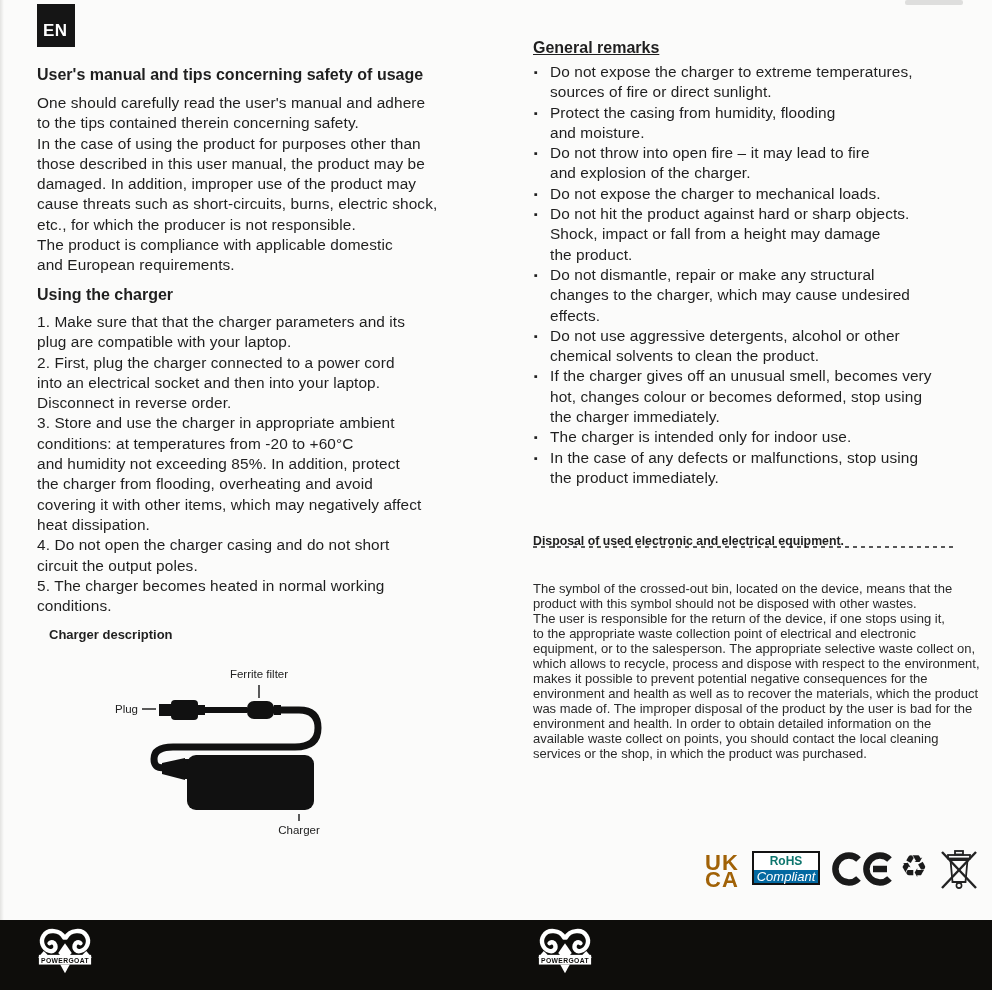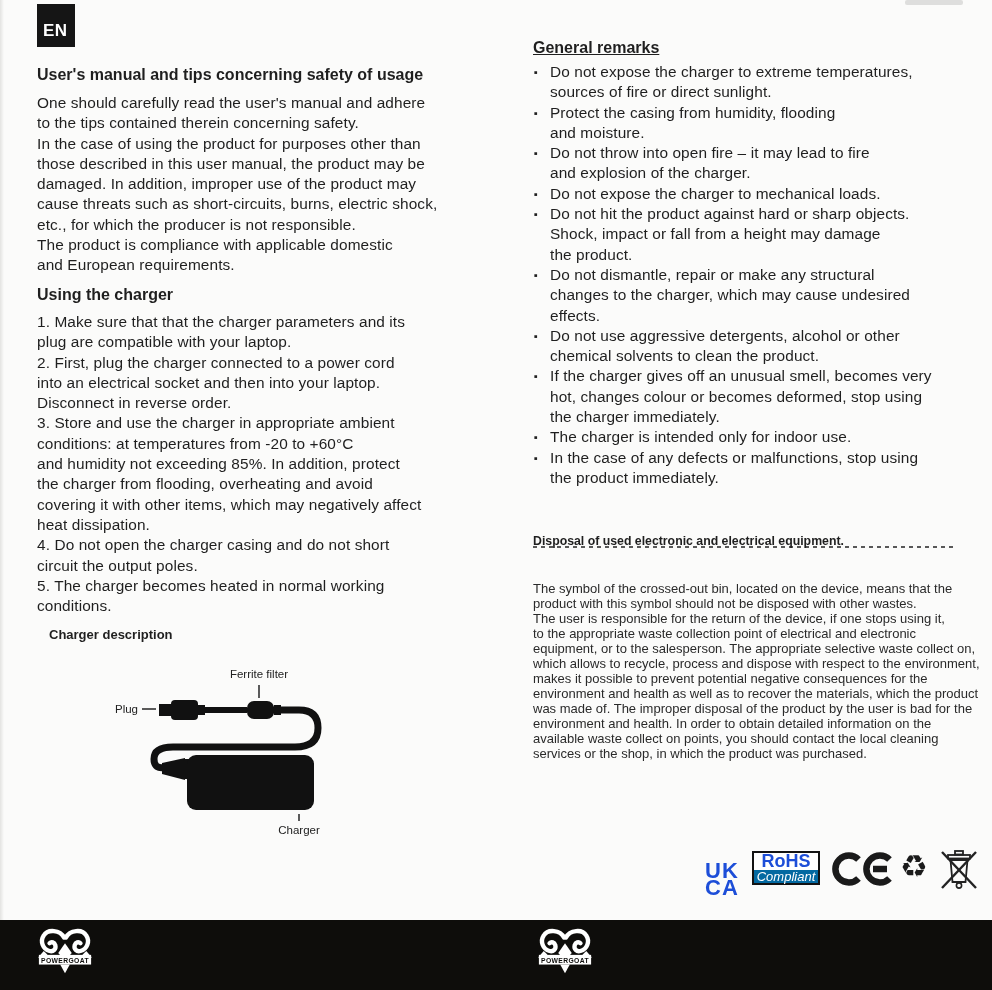--- a/index.html
+++ b/index.html
@@ -40,23 +40,23 @@
   .bullets li{position:relative;padding-left:17px;font-size:15.4px;line-height:20.3px;white-space:pre-line;letter-spacing:.1px;}
   .bullets li::before{content:"▪";position:absolute;left:1px;top:0;font-size:11px;line-height:20.3px;}
 
   .divider{position:absolute;left:533px;top:546px;width:420px;height:2px;
     background:repeating-linear-gradient(90deg,#585858 0 4px,rgba(0,0,0,0) 4px 8px);}
 
   .disposal-heading{position:absolute;left:533px;top:534px;font-weight:bold;font-size:12.3px;}
   .disposal-text{position:absolute;left:533px;top:581px;width:455px;font-size:13px;line-height:15px;white-space:pre-line;color:#2a2a2a;}
 
   .marks{position:absolute;left:700px;top:845px;width:270px;height:50px;}
-  .ukca{position:absolute;left:5px;top:17px;font-weight:bold;font-size:22px;line-height:17px;letter-spacing:1px;color:#1d4ed8;}
+  .ukca{position:absolute;left:5px;top:9px;font-weight:bold;font-size:22px;line-height:17px;letter-spacing:1px;color:#a16207;}
   .rohs{position:absolute;left:52px;top:6px;width:68px;border:2.5px solid #131313;text-align:center;background:#fff;}
-  .rohs-top{font-weight:bold;font-size:18px;line-height:17px;color:#1d4ed8;}
+  .rohs-top{font-weight:bold;font-size:12px;line-height:17px;color:#0f766e;}
   .rohs-bottom{background:#0369a1;color:#fff;font-size:13px;line-height:13px;font-style:italic;}
   .ce{position:absolute;left:132px;top:6px;}
   .recycle{position:absolute;left:200px;top:2px;font-size:31px;color:#1b1b1b;line-height:40px;}
   .weee{position:absolute;left:240px;top:4px;}
 
   .footer-bar{position:absolute;left:0;top:920px;width:992px;height:70px;background:var(--footer-bg);}
   .goat{position:absolute;top:7px;width:58px;height:48px;}
   .goat-1{left:36px;}
   .goat-2{left:536px;}
   .goat text{font-family:"Liberation Sans", sans-serif;font-weight:bold;}

